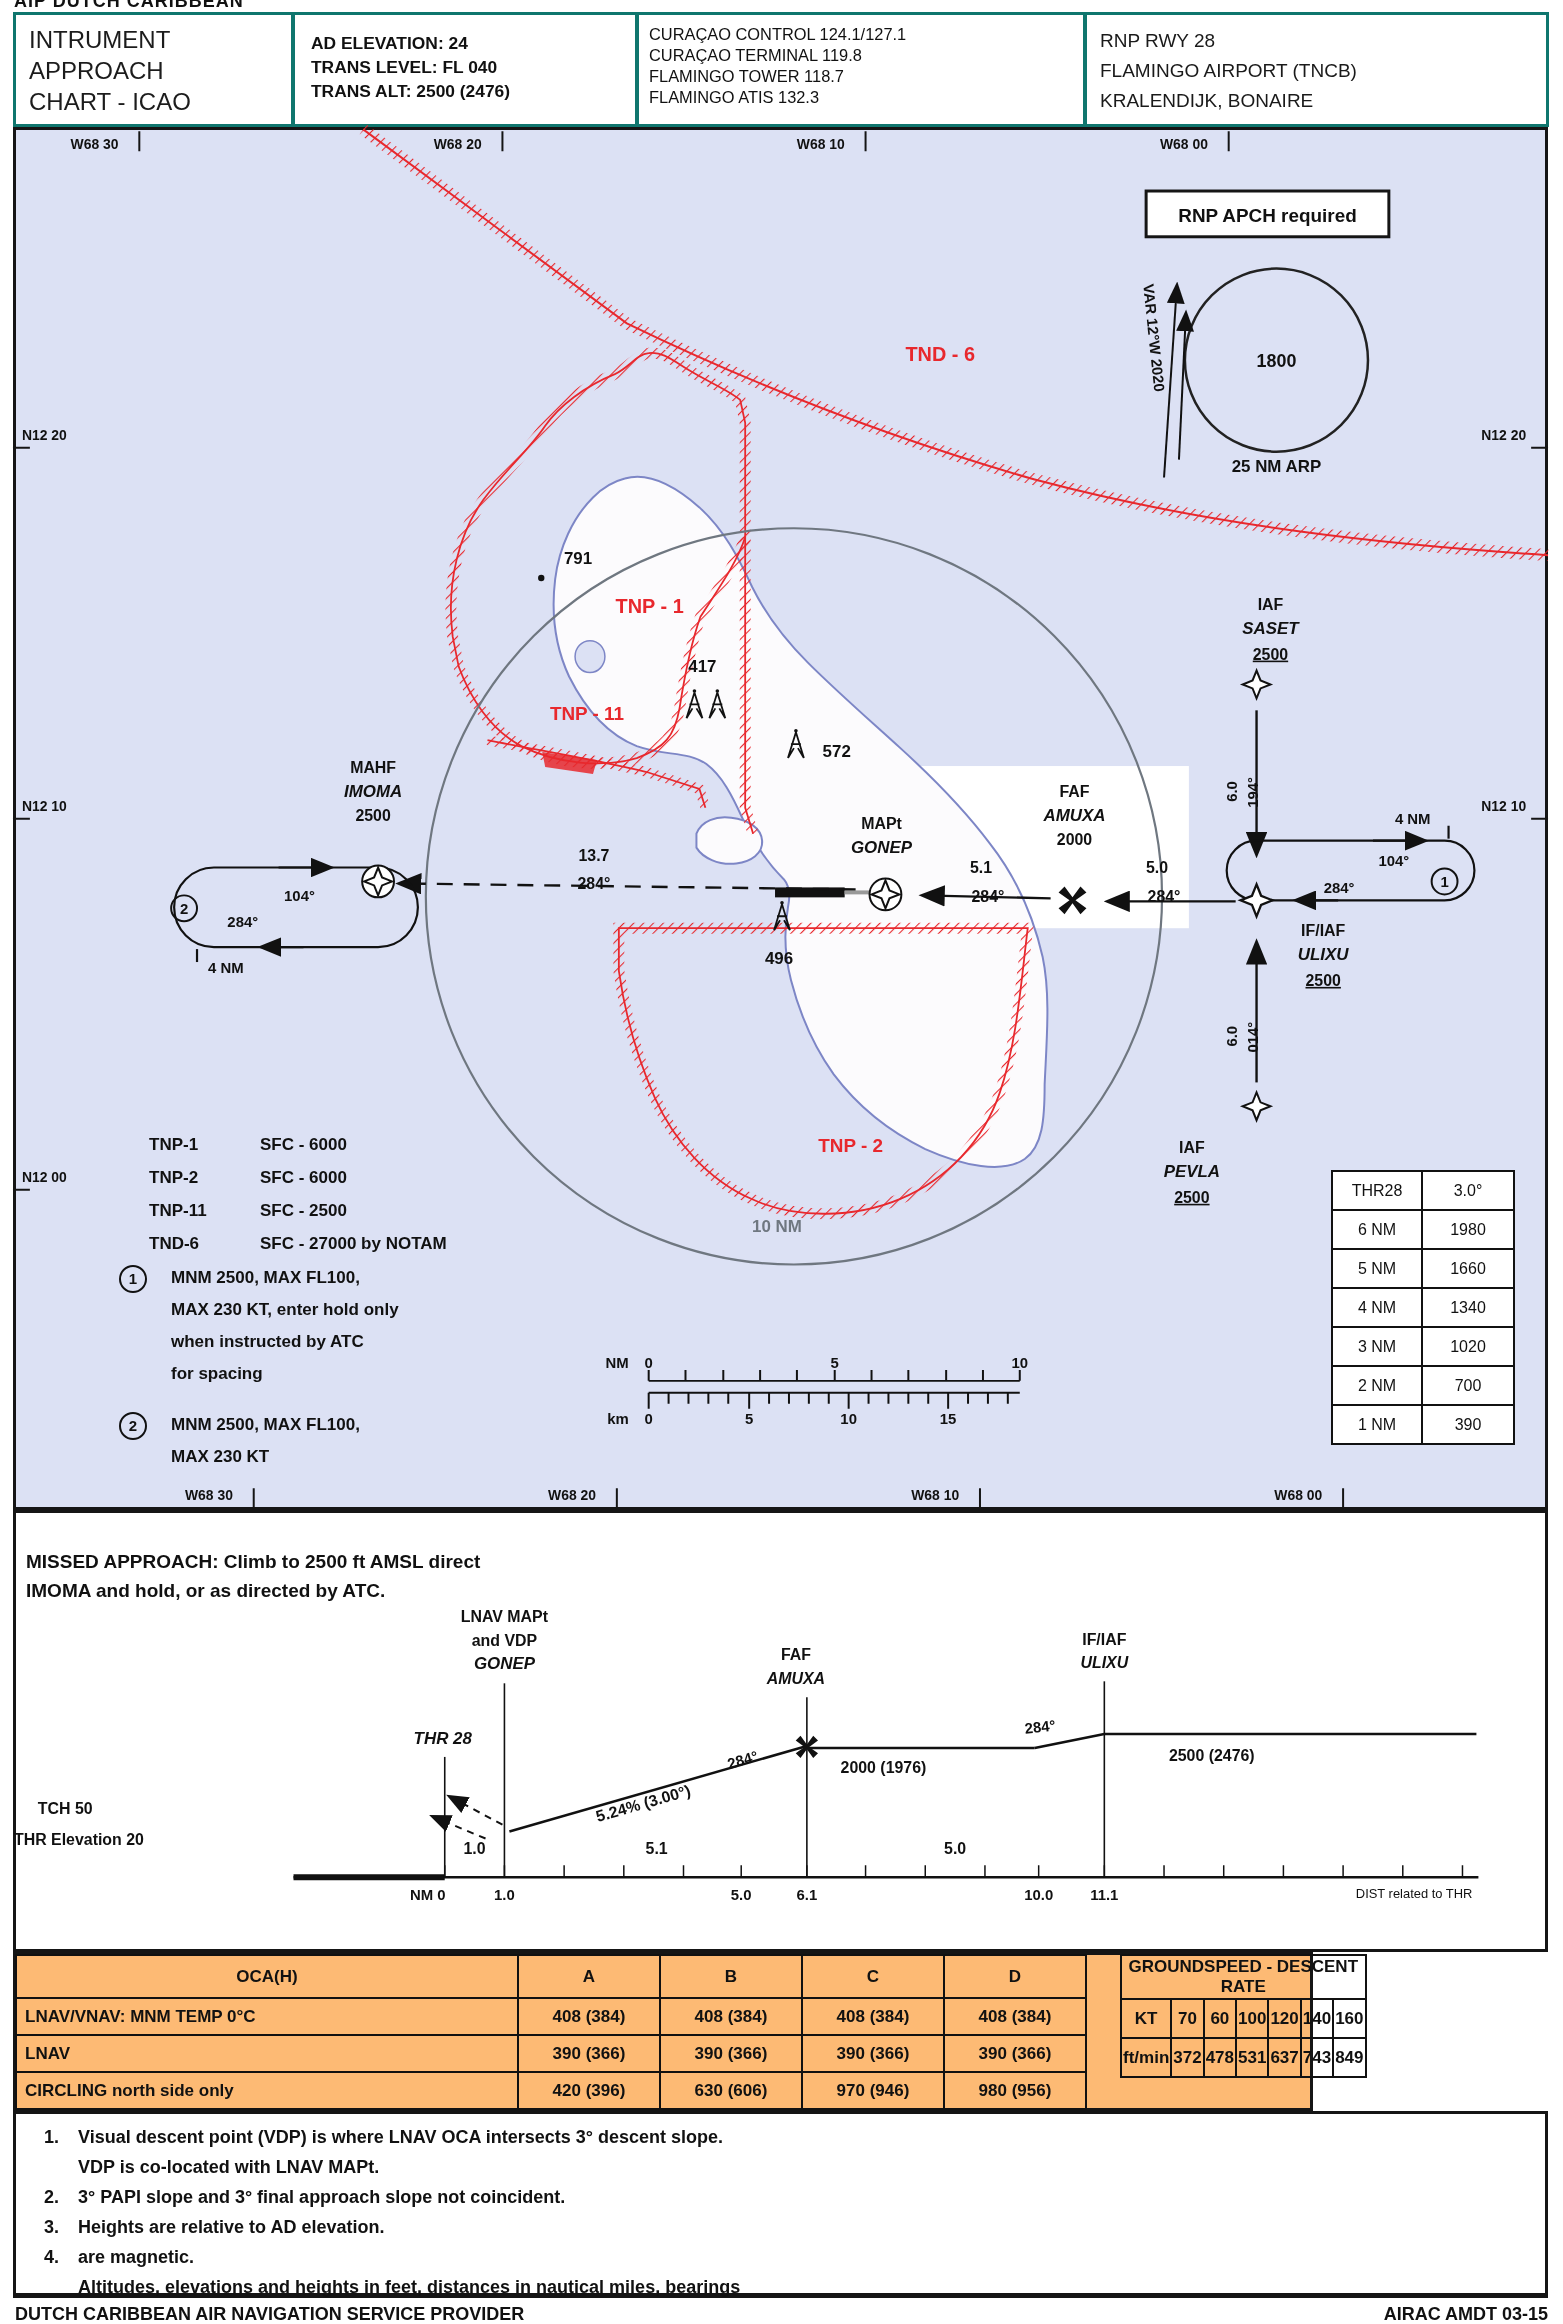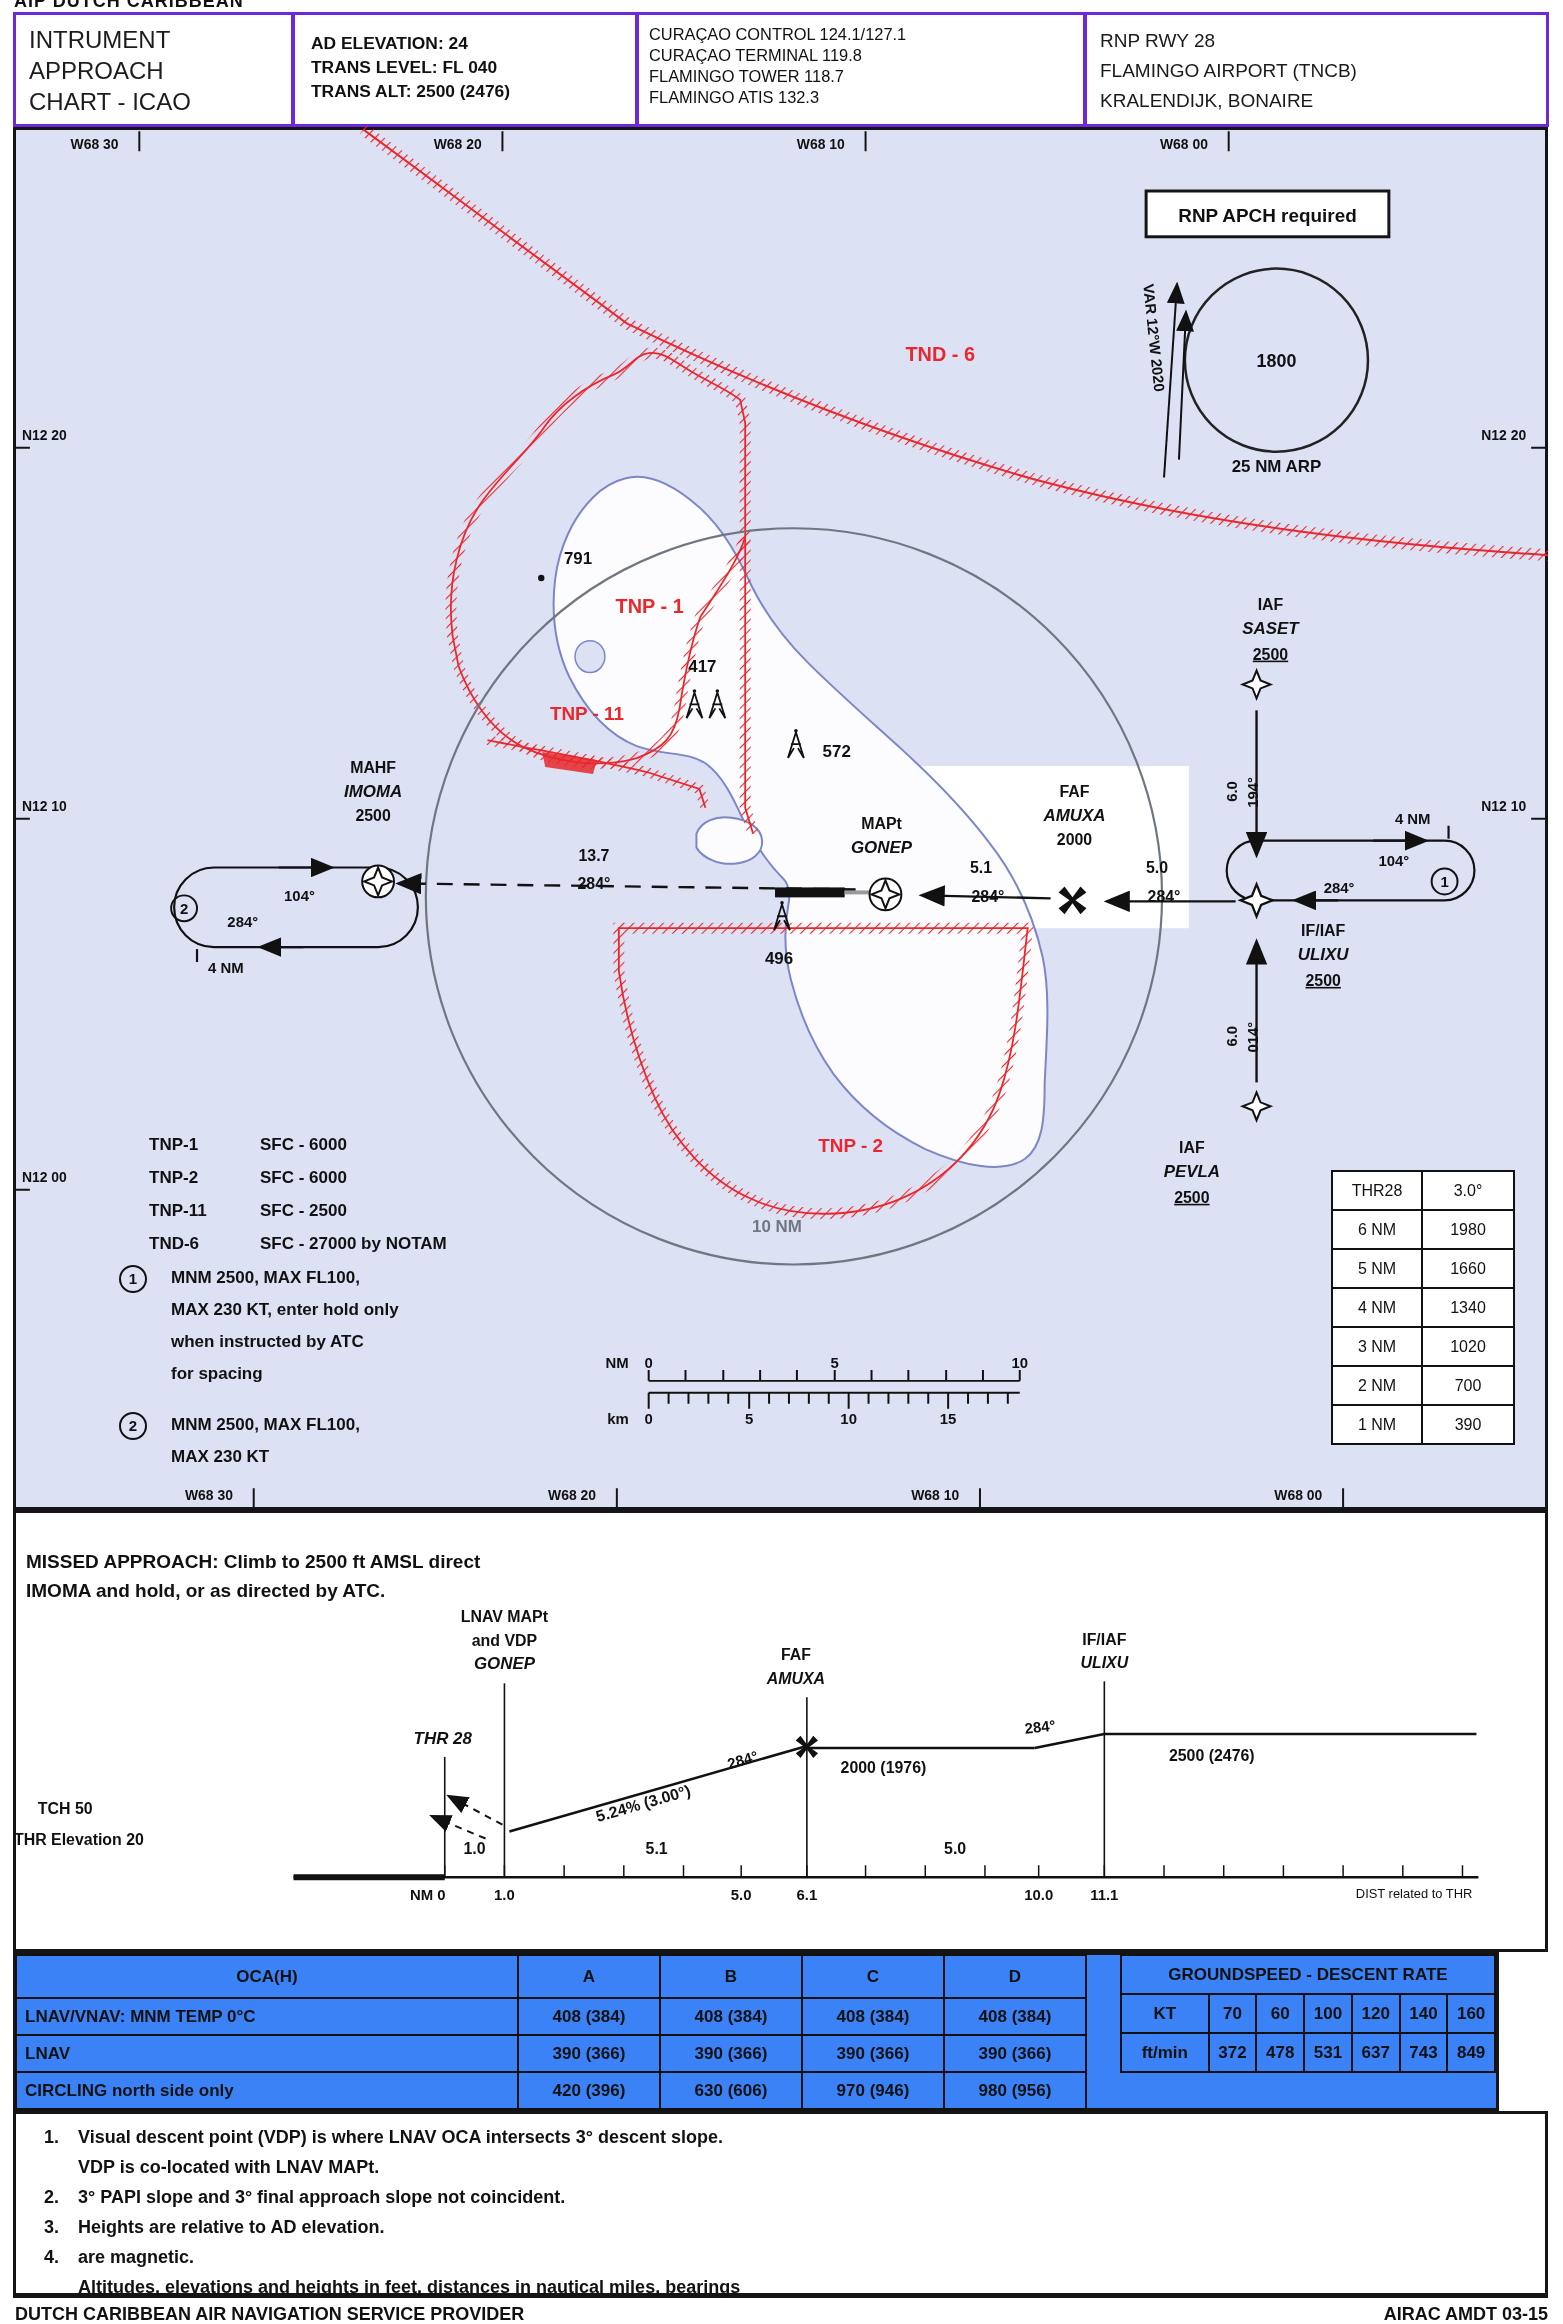--- a/index.html
+++ b/index.html
@@ -1,19 +1,19 @@
 <!DOCTYPE html>
 <html><head>
 <meta charset="utf-8">
 <style>
   html,body{margin:0;padding:0;}
   body{width:1563px;height:2324px;position:relative;overflow:hidden;background:#fff;
        font-family:"Liberation Sans",sans-serif;color:#111;}
   .abs{position:absolute;}
-  .box{position:absolute;border:3px solid #6d28d9;background:#fff;box-sizing:border-box;}
+  .box{position:absolute;border:3px solid #0f766e;background:#fff;box-sizing:border-box;}
   
   #topstrip{left:0;top:0;width:100%;height:27px;overflow:hidden;}
   #topstrip span{position:absolute;top:-9px;left:14px;font-size:18px;font-weight:700;letter-spacing:1px;}
   #hb1{left:13px;top:12px;width:281px;height:115px;font-size:24px;line-height:31px;padding:9px 0 0 13px;font-weight:400;color:#1c1c1c;}
   #hb2{left:292px;top:12px;width:346px;height:115px;font-size:17.4px;line-height:24px;padding:16px 0 0 16px;font-weight:700;}
   #hb3{left:636px;top:12px;width:450px;height:115px;font-size:16.4px;line-height:21px;padding:9px 0 0 10px;font-weight:400;}
   #hb4{left:1084px;top:12px;width:465px;height:115px;font-size:19px;line-height:30px;padding:11px 0 0 13px;font-weight:400;color:#1a1a1a;}
   
   #mapbg{left:13px;top:127px;width:1535px;height:1383px;background:#dce1f4;border:3px solid #151515;box-sizing:border-box;}
   
@@ -41,21 +41,21 @@
   #restr .rid{display:inline-block;width:111px;}
   .mnote{position:absolute;display:flex;align-items:flex-start;}
   .cnum{flex:0 0 auto;width:24px;height:24px;border:2.5px solid #111;border-radius:50%;text-align:center;
         line-height:24px;font-size:15px;font-weight:700;margin:3px 8px 0 0;}
   .mnlines{font-size:17px;font-weight:700;line-height:32px;margin-left:16px;}
   
   #dtab{left:1331px;top:1170px;border-collapse:collapse;background:#fff;}
   #dtab td{border:2.5px solid #111;font-size:16px;font-weight:400;text-align:center;height:37px;padding:0 4px;}
   #dtab td.c1{width:80px;} #dtab td.c2{width:82px;}
   
-  #minibox{left:13px;top:1952px;width:1486px;height:159px;border:3px solid #151515;box-sizing:border-box;background:#3b82f6;}
+  #minibox{left:13px;top:1952px;width:1300px;height:159px;border:3px solid #151515;box-sizing:border-box;background:#fdba74;}
   #mtab{position:absolute;left:-1px;top:-1px;border-collapse:collapse;}
   #mtab td{border:2.5px solid #111;font-size:17px;font-weight:700;height:37px;padding:0 8px;box-sizing:border-box;}
   #mtab tr:first-child td{height:43px;}
   #mtab td.lab{width:502px;text-align:left;}
   #mtab td.v{width:142px;text-align:center;}
   #mtab tr:first-child td.lab{text-align:center;}
   #gtab{position:absolute;left:1104px;top:-1px;border-collapse:collapse;}
   #gtab td{border:2.5px solid #111;font-size:17px;font-weight:700;text-align:center;height:39px;box-sizing:border-box;}
   #gtab td.gl{width:103px;} #gtab td.gv{width:54px;}
   

